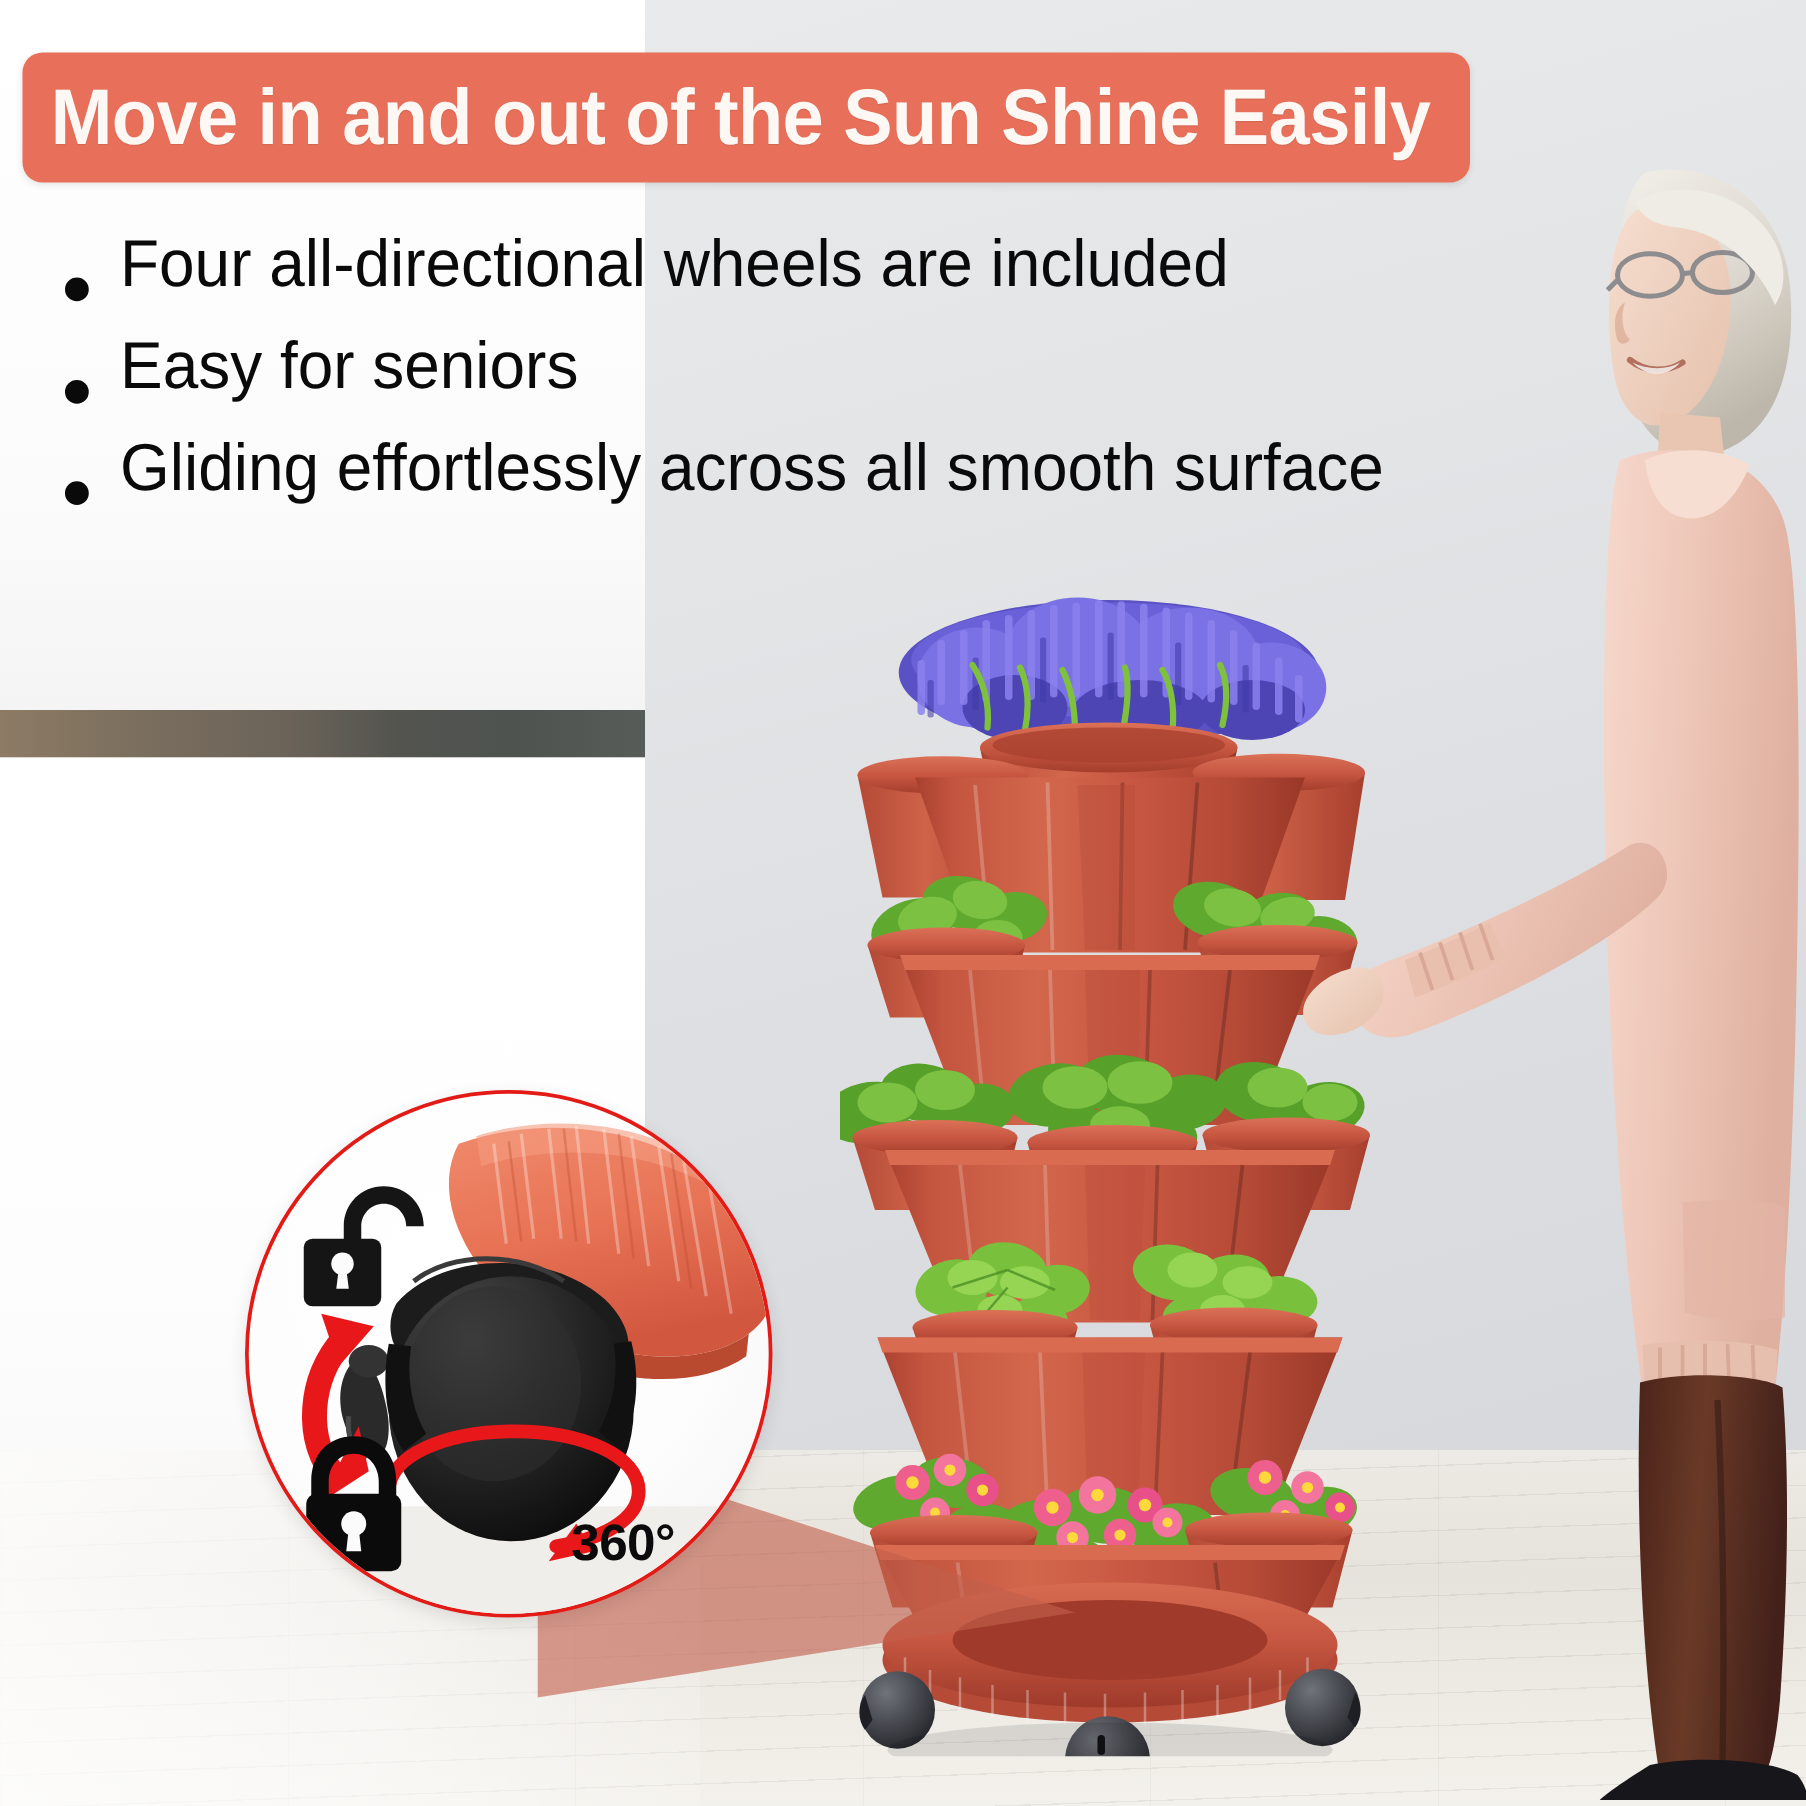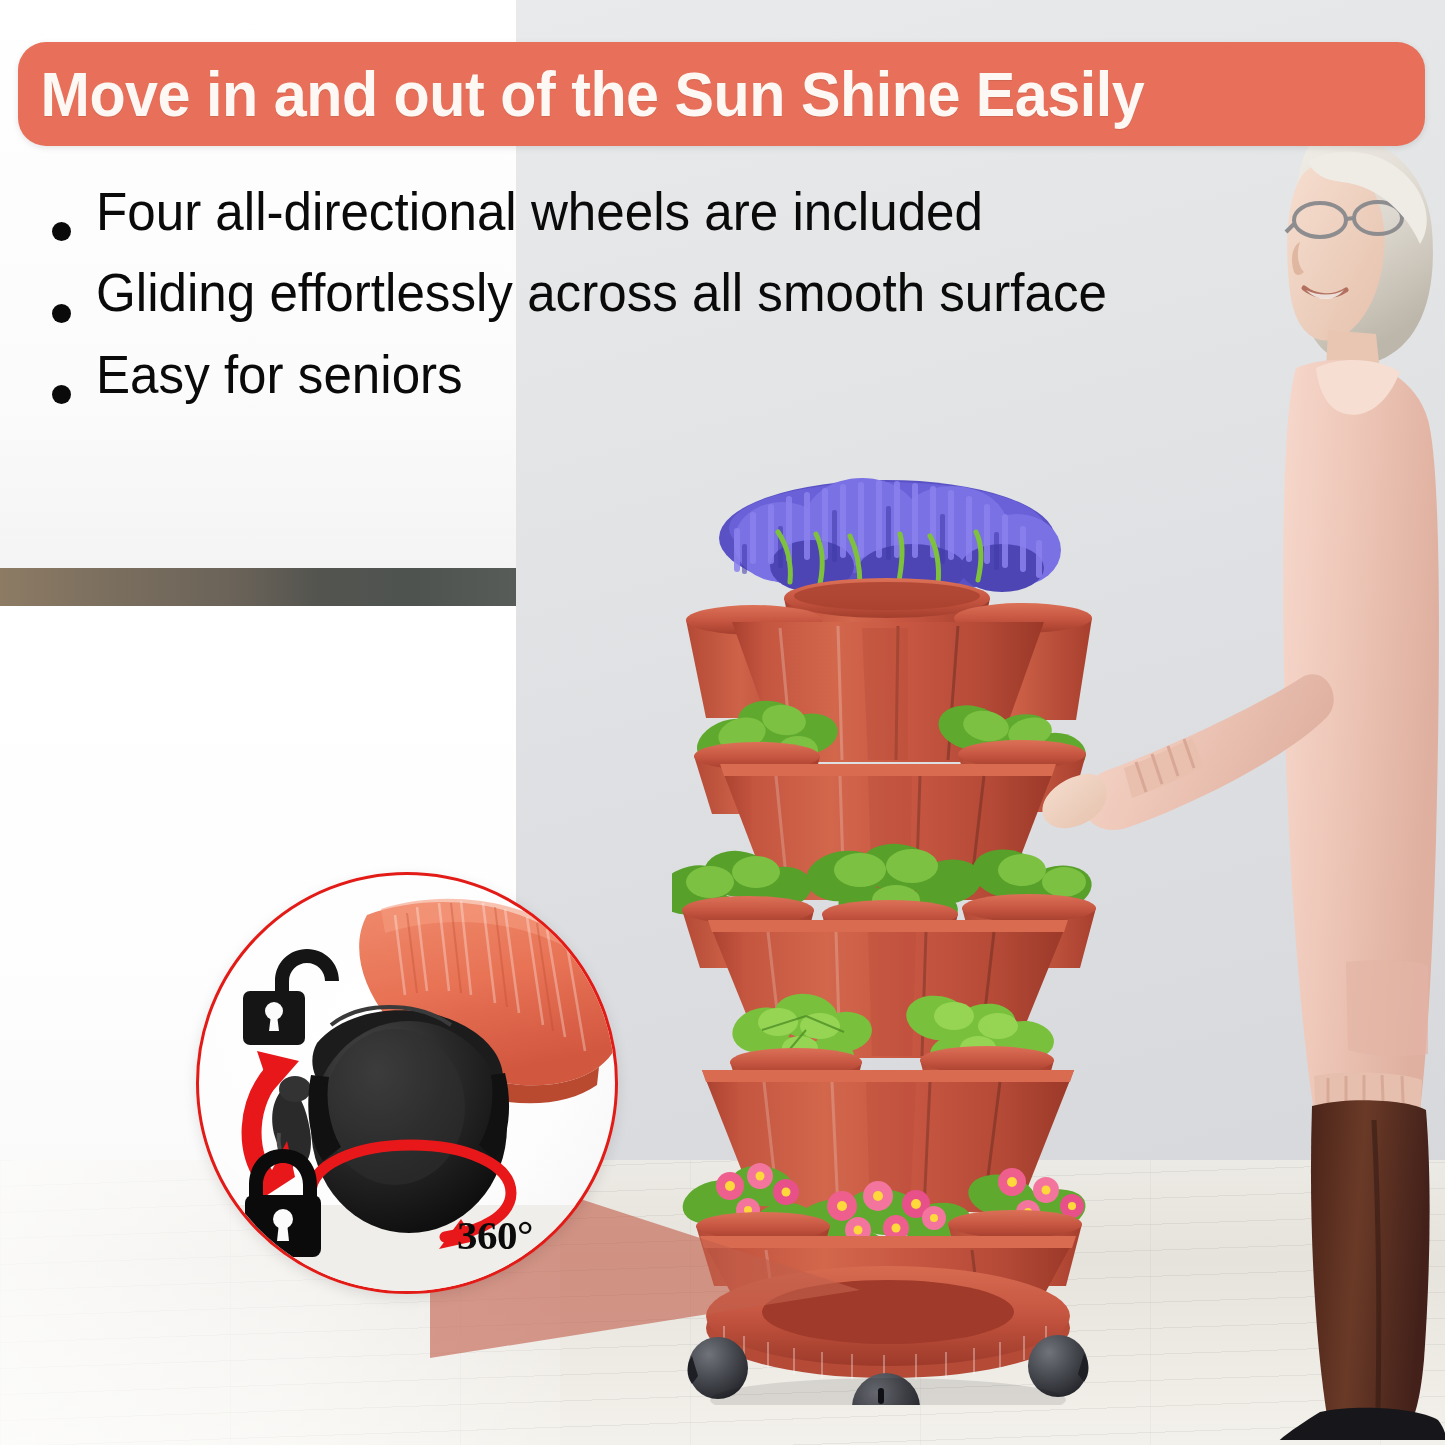--- a/index.html
+++ b/index.html
@@ -61,23 +61,23 @@
         rgba(0,0,0,0) 1px, rgba(0,0,0,0) 230px),
       linear-gradient(180deg,#eceae4 0%,#e6e3dc 35%,#eeebe5 70%,#f3f1eb 100%);
   }
   .floor-left-wash {
     position:absolute; left:0; top:1160px; width:560px; height:285px;
     background:linear-gradient(100deg,rgba(255,255,255,.82) 0%,rgba(255,255,255,.55) 55%,rgba(255,255,255,.12) 100%);
   }
 
   
   .banner {
-    position:absolute; left:18px; top:42px; width:1407px; height:104px;
+    position:absolute; left:18px; top:42px; width:1158px; height:104px;
     background:#e8705a;
-    border-radius:28px;
+    border-radius:16px;
     display:flex; align-items:center;
     box-shadow:0 2px 6px rgba(0,0,0,.10);
     z-index:40;
   }
   .banner-title {
     color:#fdf8f4;
     font-family:"Liberation Sans", sans-serif;
     font-weight:bold;
     font-size:63px;
     letter-spacing:-0.5px;
@@ -127,21 +127,21 @@
   }
   .callout-disc {
     position:absolute; inset:0; border-radius:50%;
     background:radial-gradient(circle at 42% 34%,#ffffff 0%,#fdfdfd 55%,#f2f2f2 100%);
     border:3px solid #e21b17;
     overflow:hidden;
     box-shadow:0 4px 14px rgba(0,0,0,.10);
   }
   .deg-label {
     position:absolute;
-    font-family:Liberation Serif, serif;
+    font-family:Liberation Sans, sans-serif;
     font-weight:bold;
     font-size:41px;
     color:#0b0b0b;
     letter-spacing:-0.5px;
   }
 
   
   #person { position:absolute; left:1028px; top:120px; width:417px; height:1320px; z-index:25; }
 </style>
 </head>
@@ -731,21 +731,21 @@
     <div class="banner-title">Move in and out of the Sun Shine Easily</div>
   </div>
 
   <div class="bullets">
     <div class="bullet-row">
       <span class="bullet-dot"></span>
       <span class="bullet-text">Four all-directional wheels are included</span>
     </div>
     <div class="bullet-row">
       <span class="bullet-dot"></span>
-      <span class="bullet-text">Gliding effortlessly across all smooth surface</span>
+      <span class="bullet-text">Easy for seniors</span>
     </div>
     <div class="bullet-row">
       <span class="bullet-dot"></span>
-      <span class="bullet-text">Easy for seniors</span>
+      <span class="bullet-text">Gliding effortlessly across all smooth surface</span>
     </div>
   </div>
 
 </div>
 
 </body></html>

